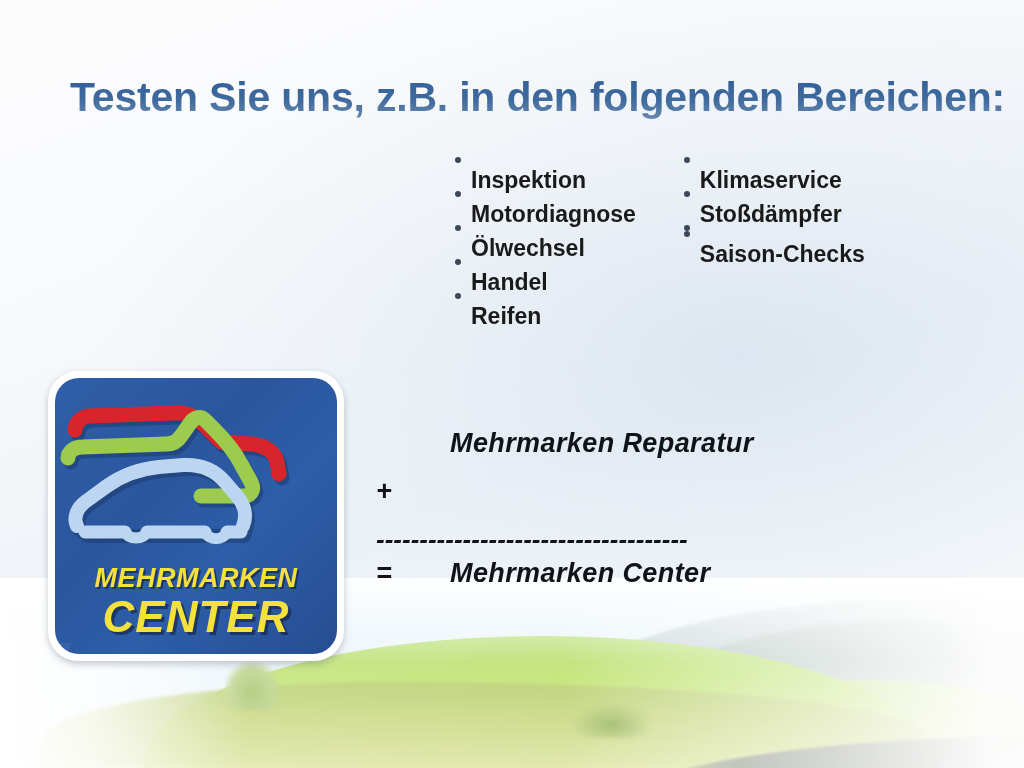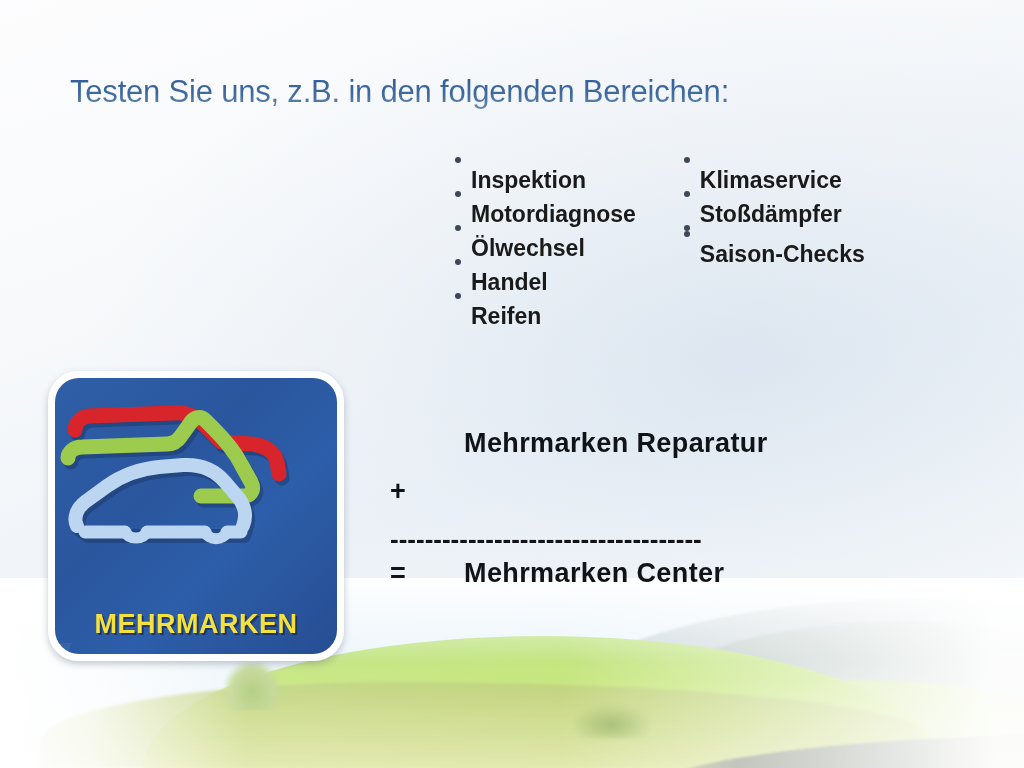--- a/index.html
+++ b/index.html
@@ -128,22 +128,22 @@
     background:
       linear-gradient(180deg, #ffffff 0%, rgba(255,255,255,0.72) 16%, rgba(255,255,255,0.18) 44%, rgba(255,255,255,0.05) 100%),
       linear-gradient(90deg, #ffffff 0%, rgba(255,255,255,0.82) 9%, rgba(255,255,255,0.12) 24%, rgba(255,255,255,0.05) 55%, rgba(255,255,255,0.55) 80%, rgba(255,255,255,0.95) 97%);
   }
 
   
   .headline {
     position: absolute;
     left: 70px;
     top: 74px;
-    font-size: 31px;
-    font-weight: normal;
+    font-size: 41px;
+    font-weight: bold;
     letter-spacing: -0.2px;
     color: #3a6496;
     background: linear-gradient(180deg, #2f5d9b 0%, #3f6a9d 55%, #6d8cb0 100%);
     -webkit-background-clip: text;
     background-clip: text;
     -webkit-text-fill-color: transparent;
     white-space: nowrap;
   }
 
   
@@ -175,23 +175,24 @@
     background: #3d4758;
     margin-right: 10px;
     position: relative;
     top: -6px;
     flex: 0 0 auto;
   }
 
   
   .equation {
     position: absolute;
-    left: 390px;
+    left: 376px;
     top: 428px;
     width: 520px;
+    font-style: italic;
   }
   .eq-row {
     display: flex;
     align-items: baseline;
     font-size: 27px;
     font-weight: bold;
     color: #101418;
     height: 48px;
   }
   .eq-op {
@@ -222,20 +223,21 @@
     position: absolute;
     left: 48px;
     top: 371px;
     width: 296px;
     height: 290px;
     background: #ffffff;
     border-radius: 30px;
     box-shadow: 0 3px 7px rgba(90,100,115,0.35);
     padding: 7px;
     box-sizing: border-box;
+    font-style: italic;
   }
   .logo-inner {
     position: relative;
     width: 100%;
     height: 100%;
     border-radius: 24px;
     overflow: hidden;
     background:
       conic-gradient(from 200deg at 6% 96%,
         rgba(255,255,255,0.00) 0deg,
@@ -381,18 +383,19 @@
           <path d="M22 140 C18 132 22 122 30 116 L52 100 C66 90 84 83 104 81 L128 79 C146 78 160 84 170 96
                    L182 110 C190 119 192 130 188 140" stroke="#bcd5f0" stroke-width="14"></path>
           <path d="M30 146 L70 146 M92 146 L150 146 M172 146 L186 146" stroke="#bcd5f0" stroke-width="13"></path>
           <path d="M70 146 C74 154 88 154 92 146" stroke="#bcd5f0" stroke-width="11"></path>
           <path d="M150 146 C154 155 168 155 172 146" stroke="#bcd5f0" stroke-width="11"></path>
         </g>
       </svg>
 
       <div class="logo-text">
         <div class="logo-line1">MEHRMARKEN</div>
+        <div class="logo-line2">CENTER</div>
       </div>
 
     </div>
   </div>
 
 </div>
 
 </body></html>

